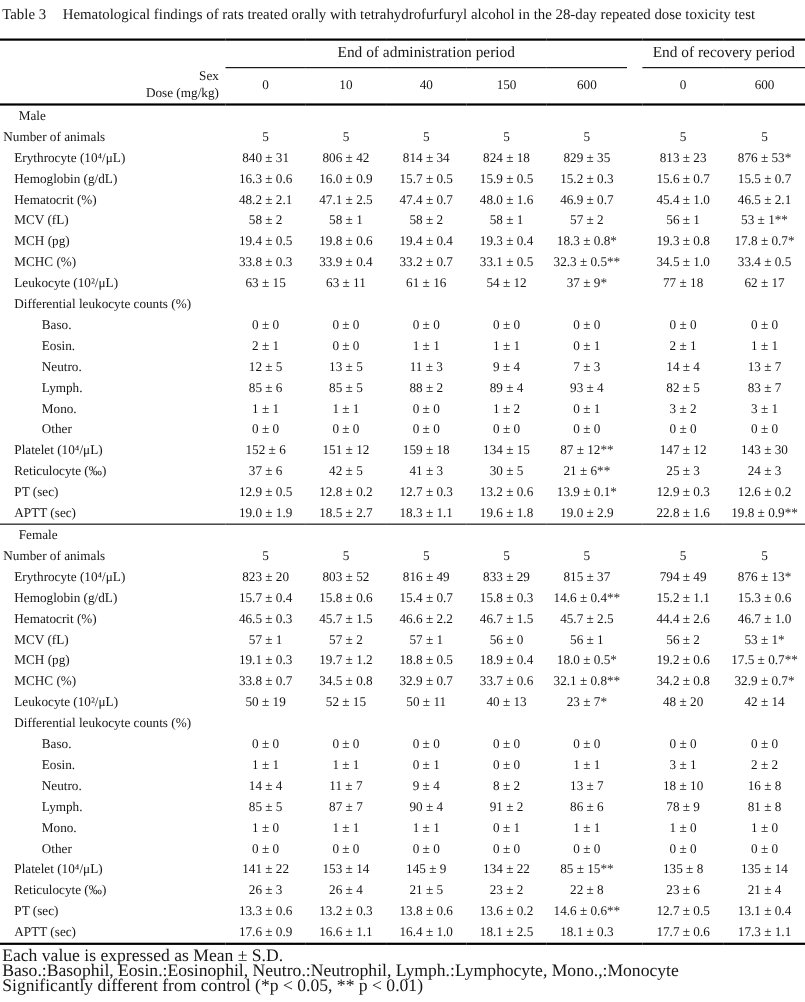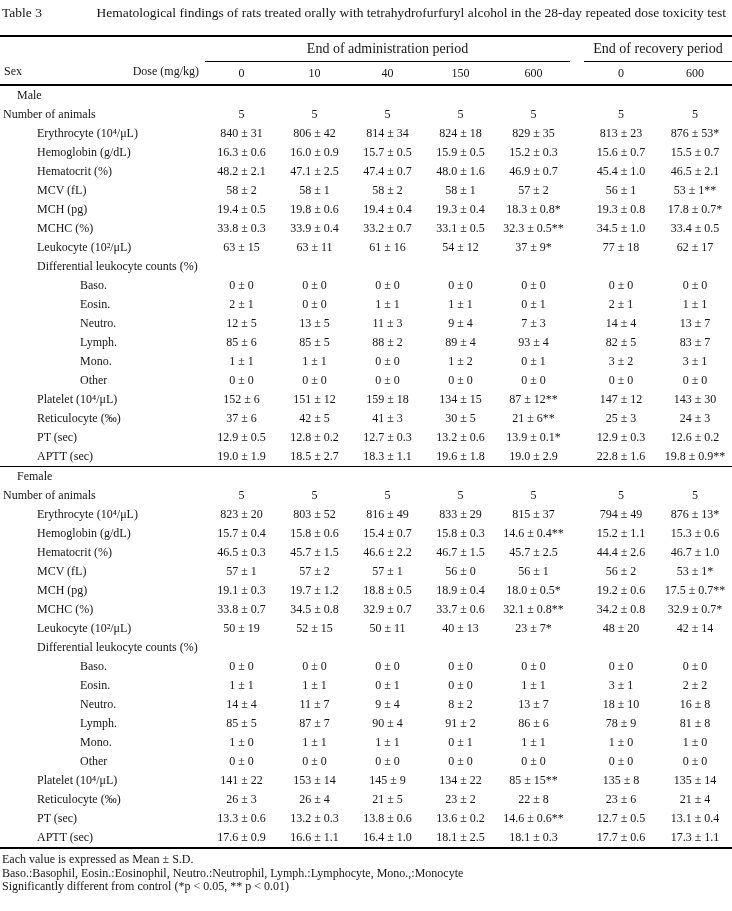--- a/index.html
+++ b/index.html
@@ -6,50 +6,50 @@
   body{
     width:732px;height:911px;background:#ffffff;color:#161616;
     font-family:"Liberation Serif","DejaVu Serif",serif;
     overflow:hidden;
   }
   .page{width:732px;}
 
   
   .title{display:flex;align-items:flex-start;font-size:13.5px;line-height:17px;padding:4px 6px 0 2px;}
   .title-label{flex:none;width:55px;}
-  .title-text{flex:1;text-align:right;}
+  .title-text{flex:1;}
 
   
   table{
     border-collapse:collapse;table-layout:fixed;width:732px;
     margin-top:14px;
     border-top:2.5px solid #000;
     border-bottom:2.5px solid #000;
   }
   th,td{font-weight:normal;font-size:12px;padding:0;white-space:nowrap;overflow:visible;}
   col.c-label{width:205px;}
   col.c-admin{width:73px;}
   col.c-gap{width:14px;}
   col.c-rec{width:74px;}
 
   .group-row th{height:24px;font-size:14px;text-align:center;vertical-align:middle;}
   .group-underline{border-bottom:1px solid #000;}
   .dose-row th{height:22px;text-align:center;vertical-align:middle;border-bottom:2.5px solid #000;}
-  .label-head{display:flex;justify-content:space-between;align-items:flex-end;padding:0 6px 2px 4px;}
+  .label-head{display:flex;justify-content:space-between;align-items:flex-end;padding:0 6px 2px 4px;flex-direction:column;}
 
   tbody td{height:19px;text-align:center;vertical-align:middle;}
   td.lbl{text-align:left;}
   .ind1{padding-left:3px;}
-  .ind2{padding-left:37px;}
-  .ind3{padding-left:80px;}
+  .ind2{padding-left:13px;}
+  .ind3{padding-left:38px;}
   tr.section-divider td{border-top:1px solid #000;}
   td.sex-cell{text-align:left;padding-left:17px;}
 
   
-  .footnotes{padding:4px 0 0 2px;font-size:12px;line-height:13.5px;}
+  .footnotes{padding:4px 0 0 2px;font-size:16px;line-height:13.5px;}
   .footnote{white-space:nowrap;}
 </style>
 </head>
 <body>
 
 <div class="page">
 
   <div class="title">
     <span class="title-label">Table 3</span>
     <span class="title-text">Hematological findings of rats treated orally with tetrahydrofurfuryl alcohol in the 28-day repeated dose toxicity test</span>

